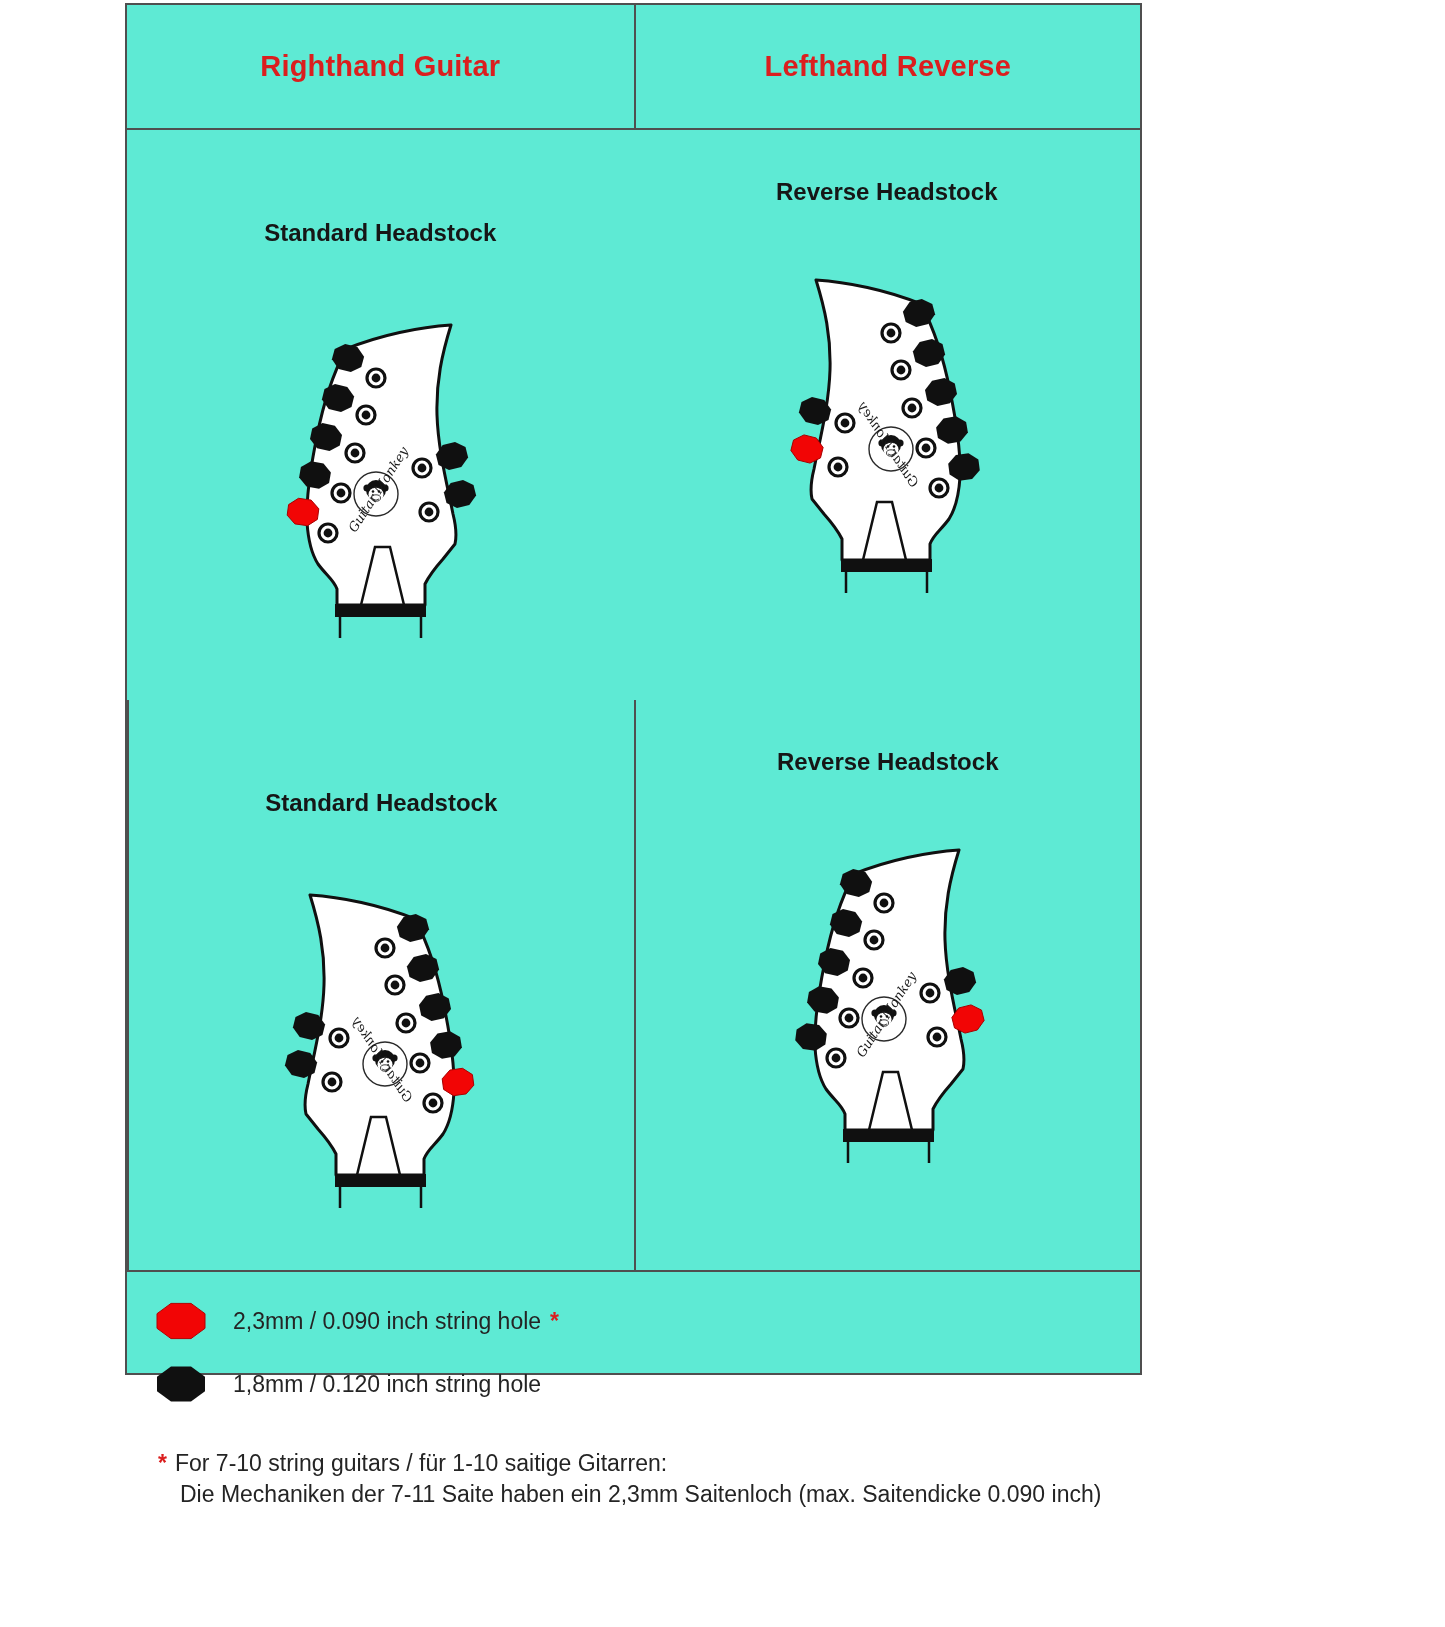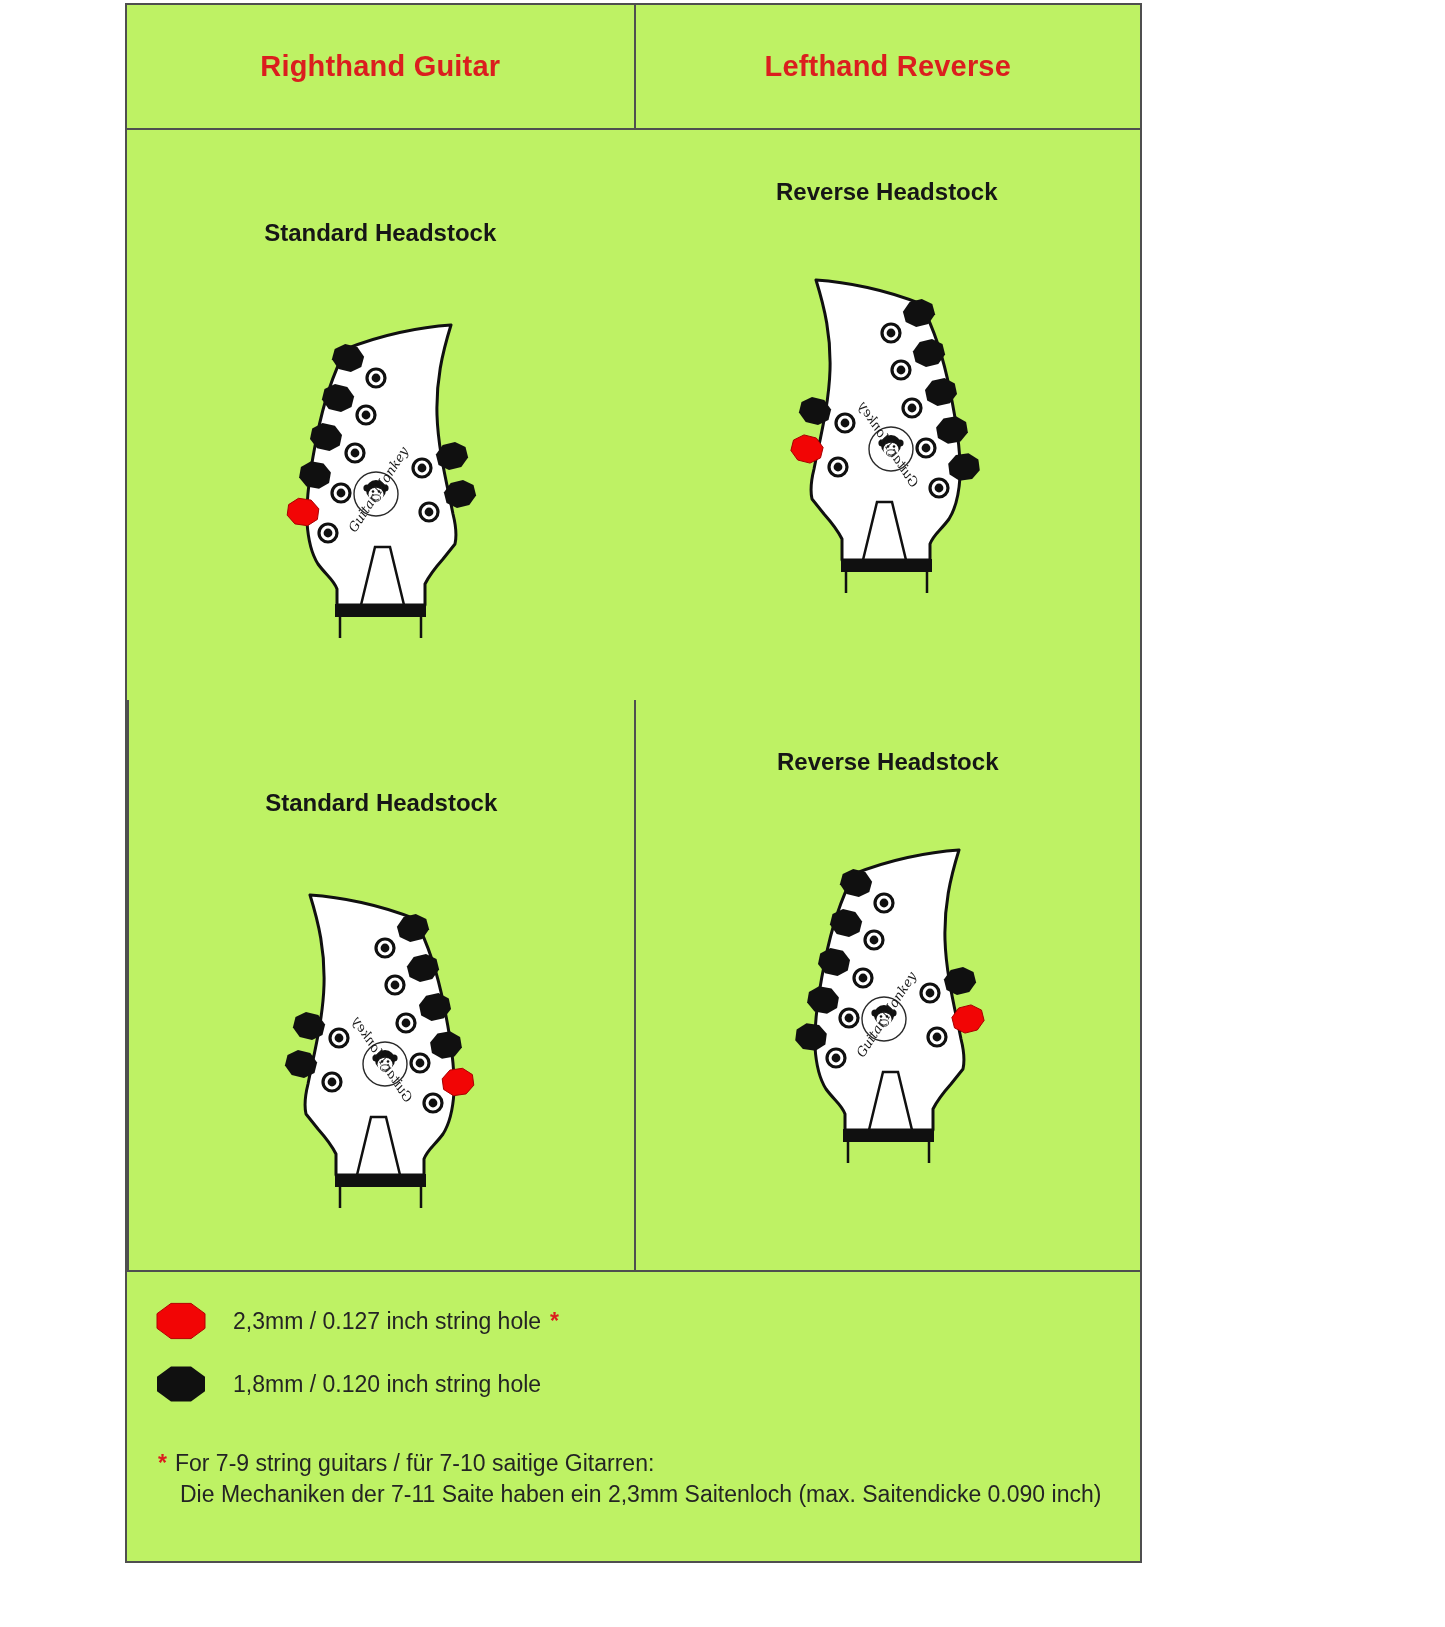--- a/index.html
+++ b/index.html
@@ -1,18 +1,18 @@
 <!DOCTYPE html>
 <html><head>
 <meta charset="utf-8">
 <style>
   html,body{margin:0;padding:0;background:#ffffff;}
   body{width:1445px;height:1627px;position:relative;font-family:"Liberation Sans","DejaVu Sans",sans-serif;}
-  .sheet{position:absolute;left:125px;top:3px;width:1017px;height:1560px;box-sizing:border-box;
-         border:2px solid #4f4f4f;background:#bef264;}
+  .sheet{position:absolute;left:125px;top:3px;width:1017px;height:1372px;box-sizing:border-box;
+         border:2px solid #4f4f4f;background:#5eead4;}
   .header-row{display:flex;height:125px;border-bottom:2px solid #4f4f4f;box-sizing:border-box;}
   .header-cell{flex:1 1 50%;display:flex;align-items:center;justify-content:center;
                font-size:29px;font-weight:bold;letter-spacing:0.2px;}
   .header-cell.rightcol{border-left:2px solid #4f4f4f;box-sizing:border-box;}
   .grid{display:flex;flex-wrap:wrap;height:1140px;flex-direction:column;}
   .cell{width:50%;height:570px;box-sizing:border-box;text-align:center;overflow:hidden;}
   .cell.rightcol{border-left:2px solid #4f4f4f;}
   .hs-title{margin:0;font-size:24px;font-weight:bold;color:#161616;line-height:30px;}
   .cell.row1{padding-top:88px;}
   .cell.row2{padding-top:47px;}
@@ -257,32 +257,32 @@
           </svg>
         </div>
     </div>
   </div>
 
   <div class="legend">
     <div class="legend-row">
       <svg class="legend-swatch" viewBox="0 0 52 38">
         <polygon points="50,26.3 36,36.6 16,36.6 2,26.3 2,11.7 16,1.4 36,1.4 50,11.7" stroke="#b30000" stroke-width="1" fill="#f20505"></polygon>
       </svg>
-      <span class="legend-label">2,3mm / 0.127 inch string hole</span>
+      <span class="legend-label">2,3mm / 0.090 inch string hole</span>
       <span class="legend-star" style="color: rgb(219, 30, 30);">*</span>
     </div>
     <div class="legend-row">
       <svg class="legend-swatch" viewBox="0 0 52 38">
         <polygon points="50,26.3 36,36.6 16,36.6 2,26.3 2,11.7 16,1.4 36,1.4 50,11.7" fill="#101010"></polygon>
       </svg>
       <span class="legend-label">1,8mm / 0.120 inch string hole</span>
       <span class="legend-star" style="color: rgb(219, 30, 30);"></span>
     </div>
 
     <div class="footnote">
       <div>
-        <span class="fn-star" style="color: rgb(219, 30, 30);">*</span><span>For 7-9 string guitars / für 7-10 saitige Gitarren:</span>
+        <span class="fn-star" style="color: rgb(219, 30, 30);">*</span><span>For 7-10 string guitars / für 1-10 saitige Gitarren:</span>
       </div>
       <div class="fn-indent">Die Mechaniken der 7-11 Saite haben ein 2,3mm Saitenloch (max. Saitendicke 0.090 inch)</div>
     </div>
   </div>
 
 </div>
 
 </body></html>

